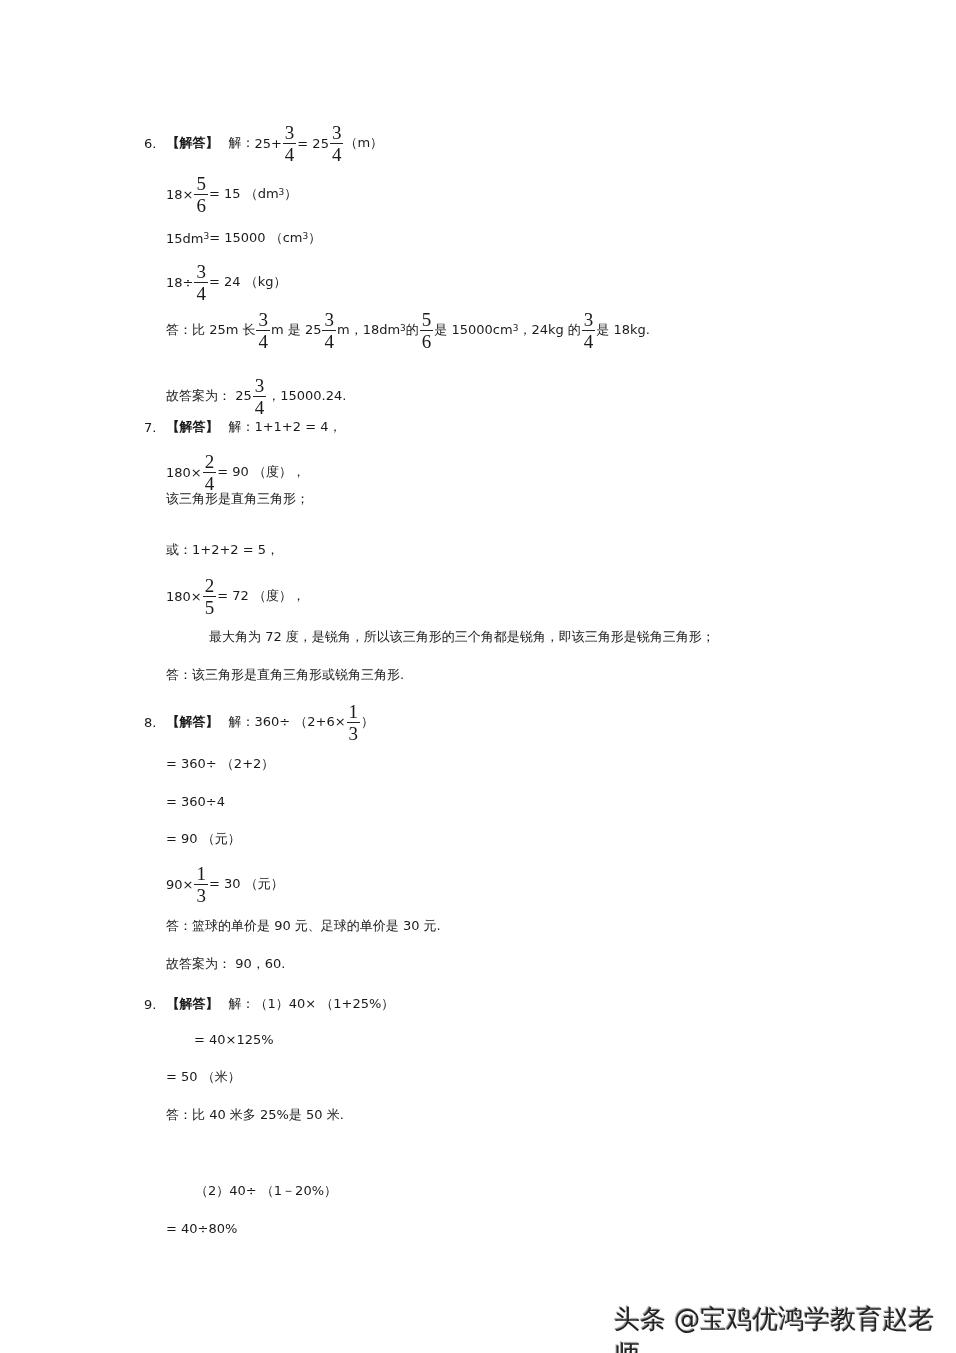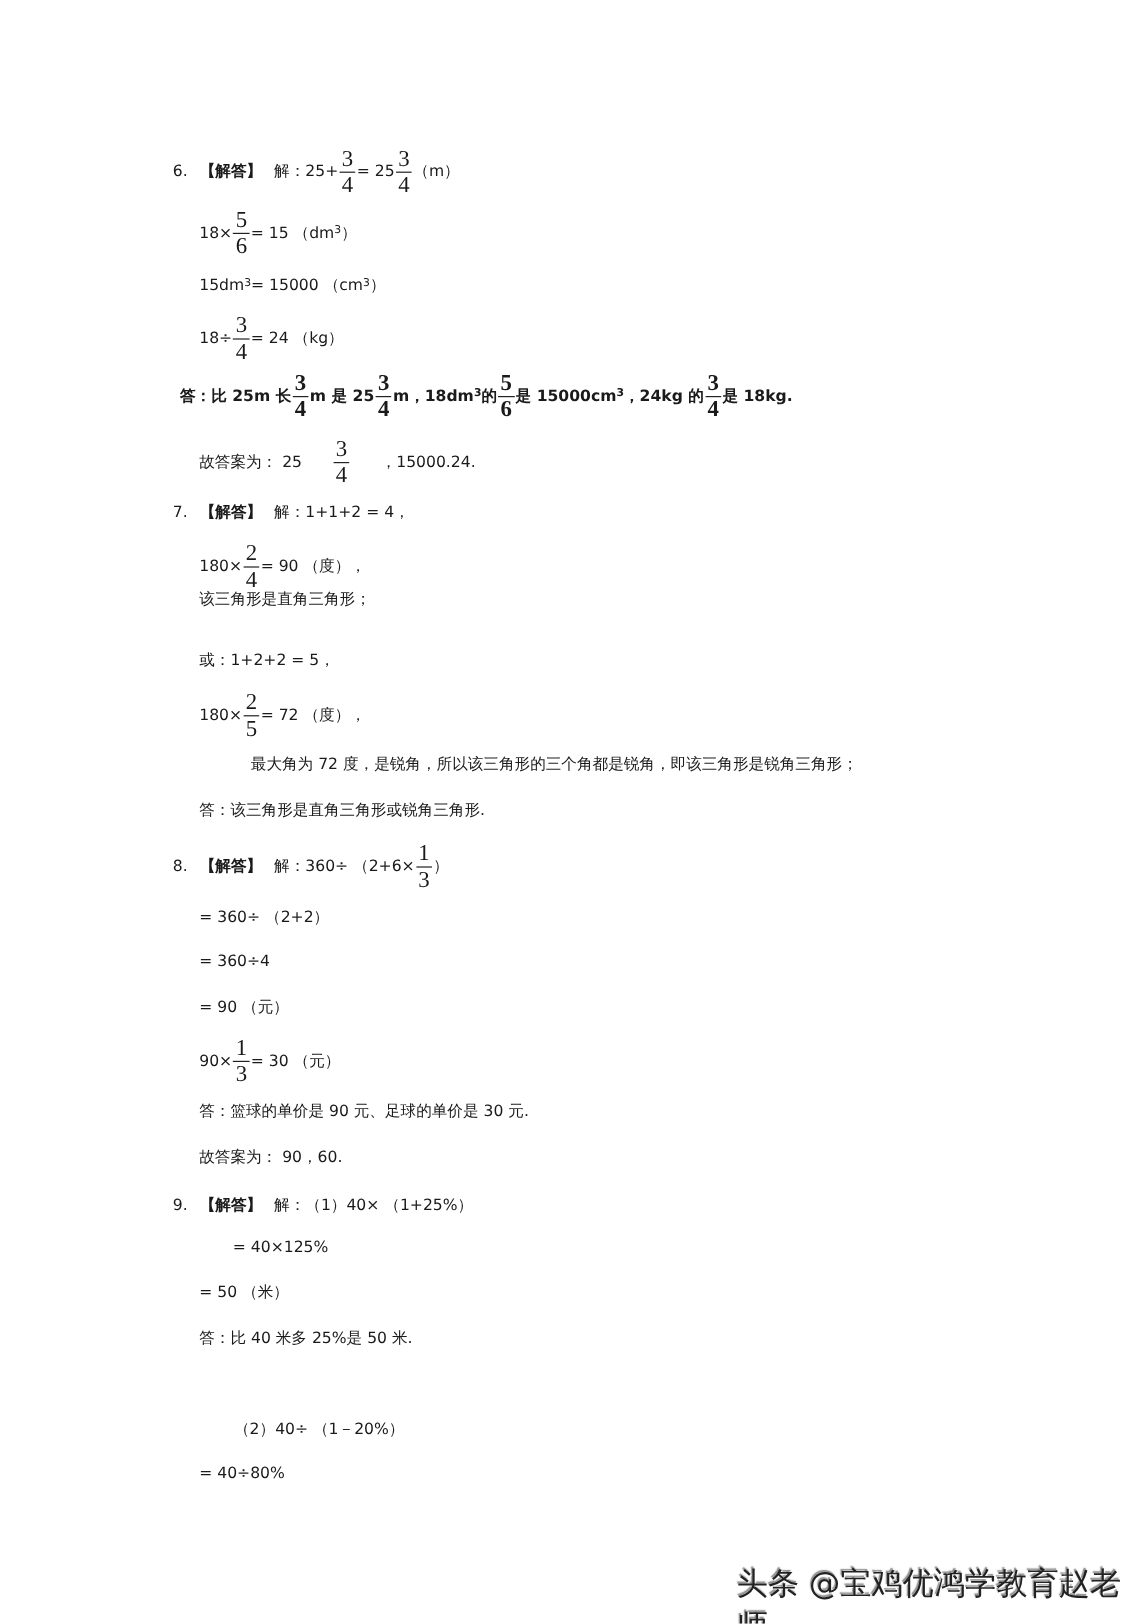--- a/index.html
+++ b/index.html
@@ -59,21 +59,21 @@
     <span class="t">）</span>
 </div>
 <div class="line" style="left:166px; top:262px;">
   <span class="t">18÷</span>
   <span class="frac">
       <span class="num">3</span>
       <span class="den">4</span>
     </span>
   <span class="t">= 24 （kg）</span>
 </div>
-<div class="line" style="left:150px; top:310px;font-weight:bold;">
+<div class="line" style="left:166px; top:310px;">
   <span class="t">答：比 25m 长</span>
   <span class="frac">
       <span class="num">3</span>
       <span class="den">4</span>
     </span>
   <span class="t">m 是 25</span>
   <span class="frac">
       <span class="num">3</span>
       <span class="den">4</span>
     </span>
@@ -86,21 +86,21 @@
     </span>
   <span class="t">是 15000cm</span>
     <sup>3</sup>
     <span class="t">，24kg 的</span>
   <span class="frac">
       <span class="num">3</span>
       <span class="den">4</span>
     </span>
   <span class="t">是 18kg.</span>
 </div>
-<div class="line" style="left:166px; top:365px;gap:25px;">
+<div class="line" style="left:166px; top:376px;">
   <span class="t">故答案为： 25</span>
   <span class="frac">
       <span class="num">3</span>
       <span class="den">4</span>
     </span>
   <span class="t">，15000.24.</span>
 </div>
 
 <div class="line" style="left:144px; top:407px;">
   <span class="t">7.</span>

